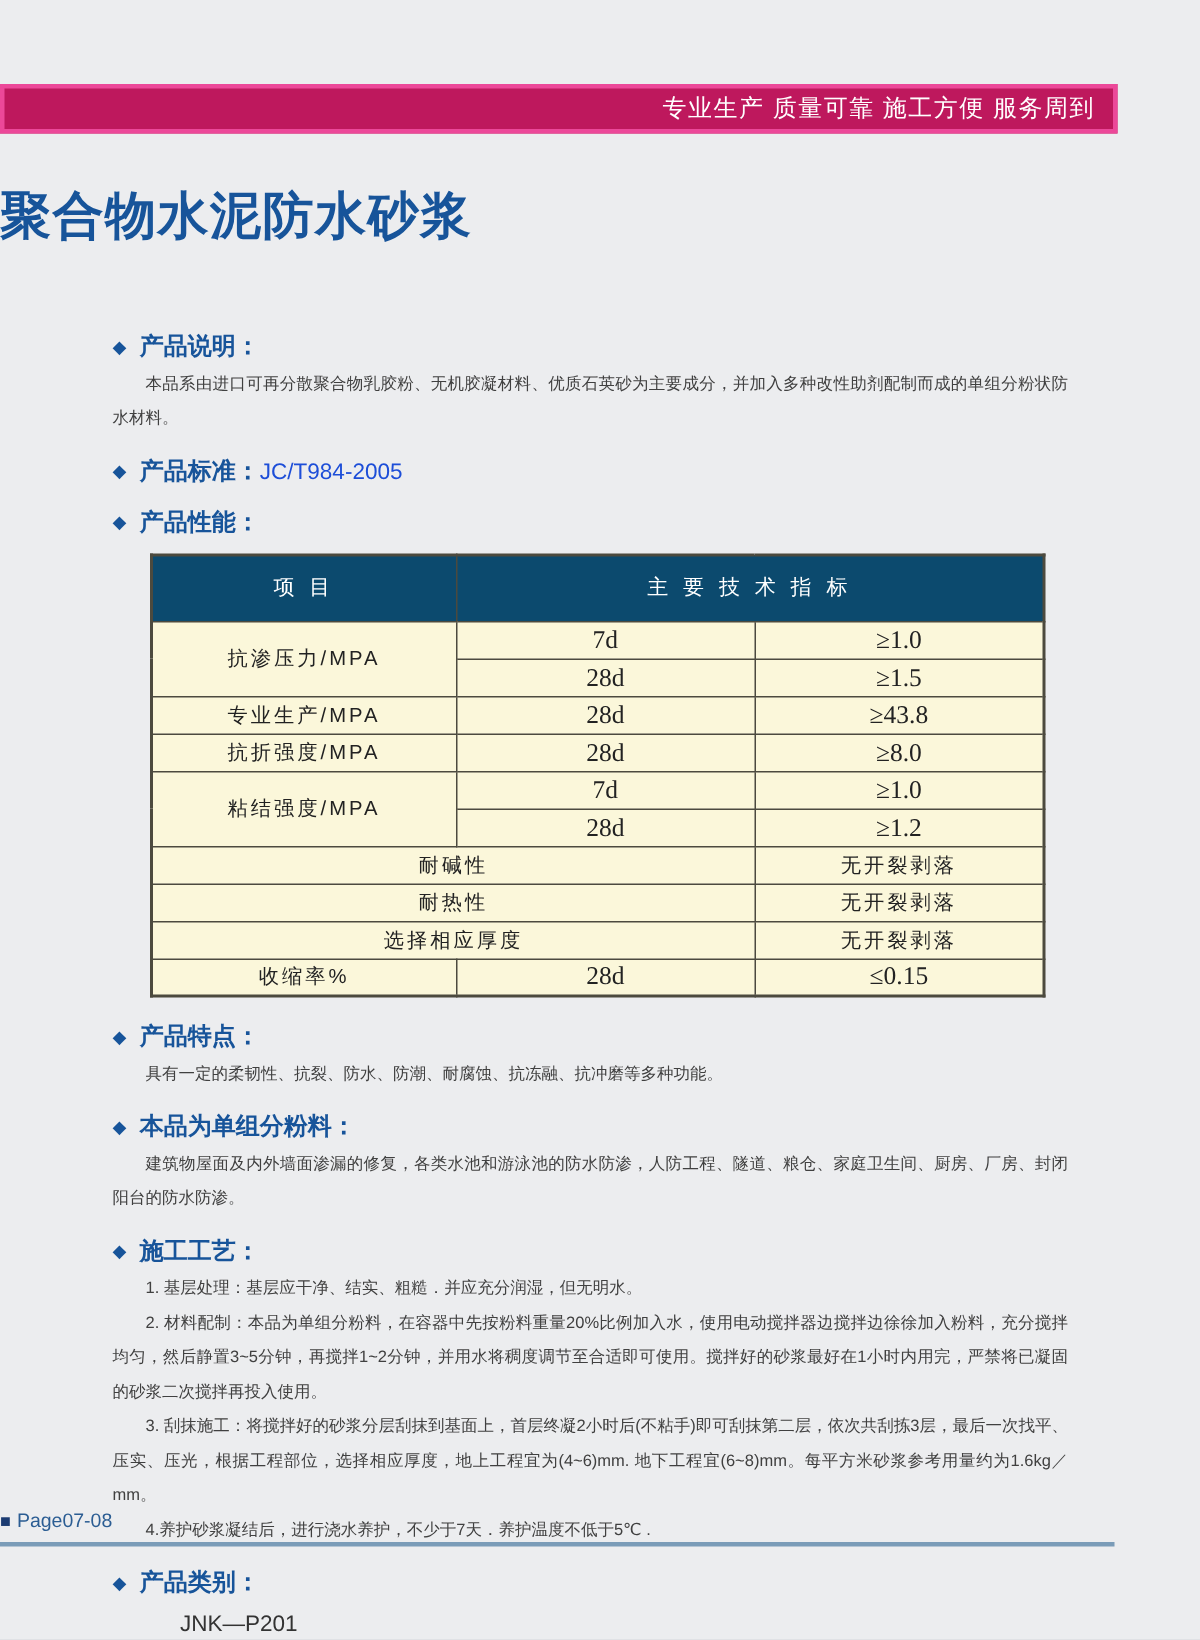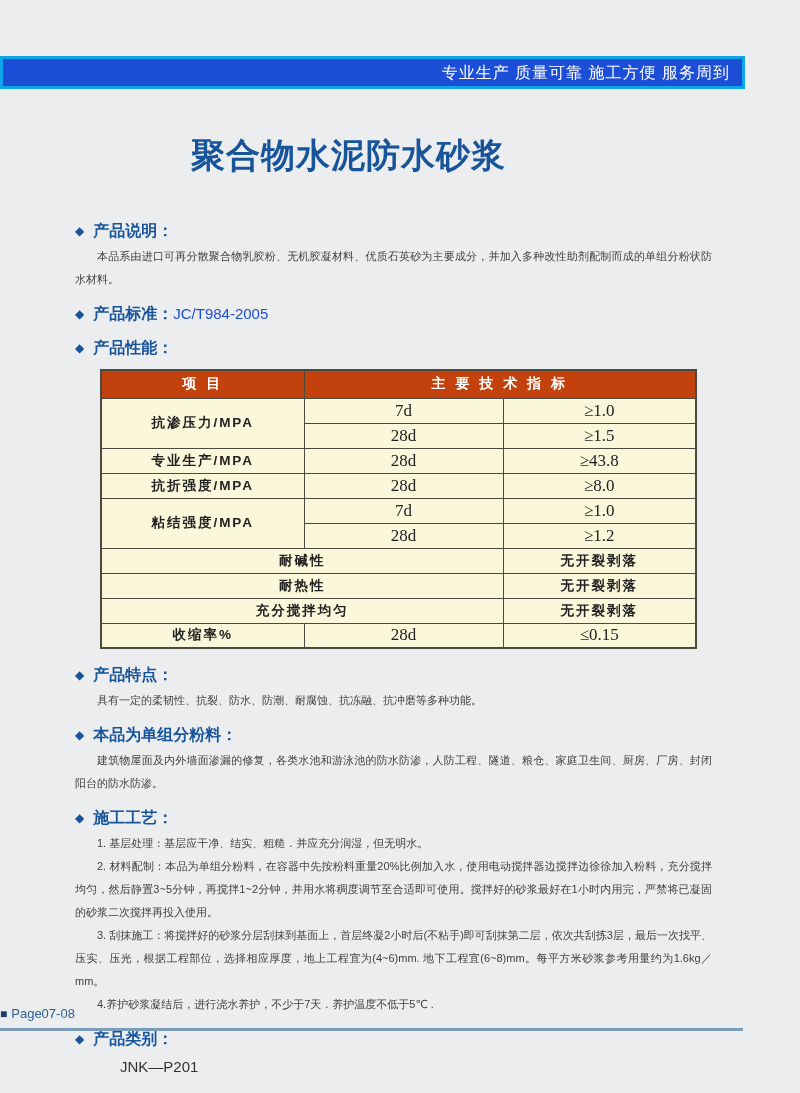--- a/index.html
+++ b/index.html
@@ -10,34 +10,34 @@
     margin:0 auto;
     background:#ECEDEF;
     overflow:hidden;
     font-family:"Liberation Sans","DejaVu Sans",sans-serif;
     color:#333;
   }
   
   .banner {
     position:absolute; top:56px; left:0;
     width:745px; height:33px;
-    background:#1d4ed8;
-    border:3px solid #0ea5e9;
+    background:#be185d;
+    border:3px solid #ec4899;
     text-align:right;
     line-height:27px;
     padding-right:12px;
     color:#FFFFFF;
     font-size:16px;
     letter-spacing:1px;
   }
   
   .title {
-    position:absolute; top:133px; left:0;
+    position:absolute; top:121px; left:0;
     width:697px;
-    text-align:center;
+    text-align:left;
     font-size:34px;
     font-weight:bold;
     color:#17549A;
     letter-spacing:1px;
   }
   
   .content {
     position:absolute; top:215px; left:75px;
     width:637px;
   }
@@ -69,34 +69,34 @@
     width:597px;
     border:2px solid #4C4A3E;
     table-layout:fixed;
   }
   table.perf th, table.perf td {
     border:1px solid #4C4A3E;
     text-align:center;
     vertical-align:middle;
   }
   table.perf th {
-    background:#c2410c;
+    background:#0c4a6e;
     color:#FFFFFF;
-    height:28px;
+    height:44px;
     font-size:14px;
-    font-weight:bold;
+    font-weight:normal;
     letter-spacing:3px;
   }
   table.perf td {
     background:#FBF7DA;
     height:25px;
   }
   td.zh {
     font-size:13.5px;
-    font-weight:bold;
+    font-weight:normal;
     color:#222;
     letter-spacing:2px;
   }
   td.num {
     font-family:"Liberation Serif","DejaVu Serif",serif;
     font-size:17px;
     color:#222;
   }
   .category-value {
     font-size:15px; color:#333;
@@ -193,21 +193,21 @@
       </tr>
       <tr>
         <td colspan="2" class="zh">耐碱性</td>
         <td class="zh">无开裂剥落</td>
       </tr>
       <tr>
         <td colspan="2" class="zh">耐热性</td>
         <td class="zh">无开裂剥落</td>
       </tr>
       <tr>
-        <td colspan="2" class="zh">充分搅拌均匀</td>
+        <td colspan="2" class="zh">选择相应厚度</td>
         <td class="zh">无开裂剥落</td>
       </tr>
       <tr>
         <td class="zh">收缩率%</td>
         <td class="num">28d</td>
         <td class="num">≤0.15</td>
       </tr>
     </tbody>
       </table>
 

